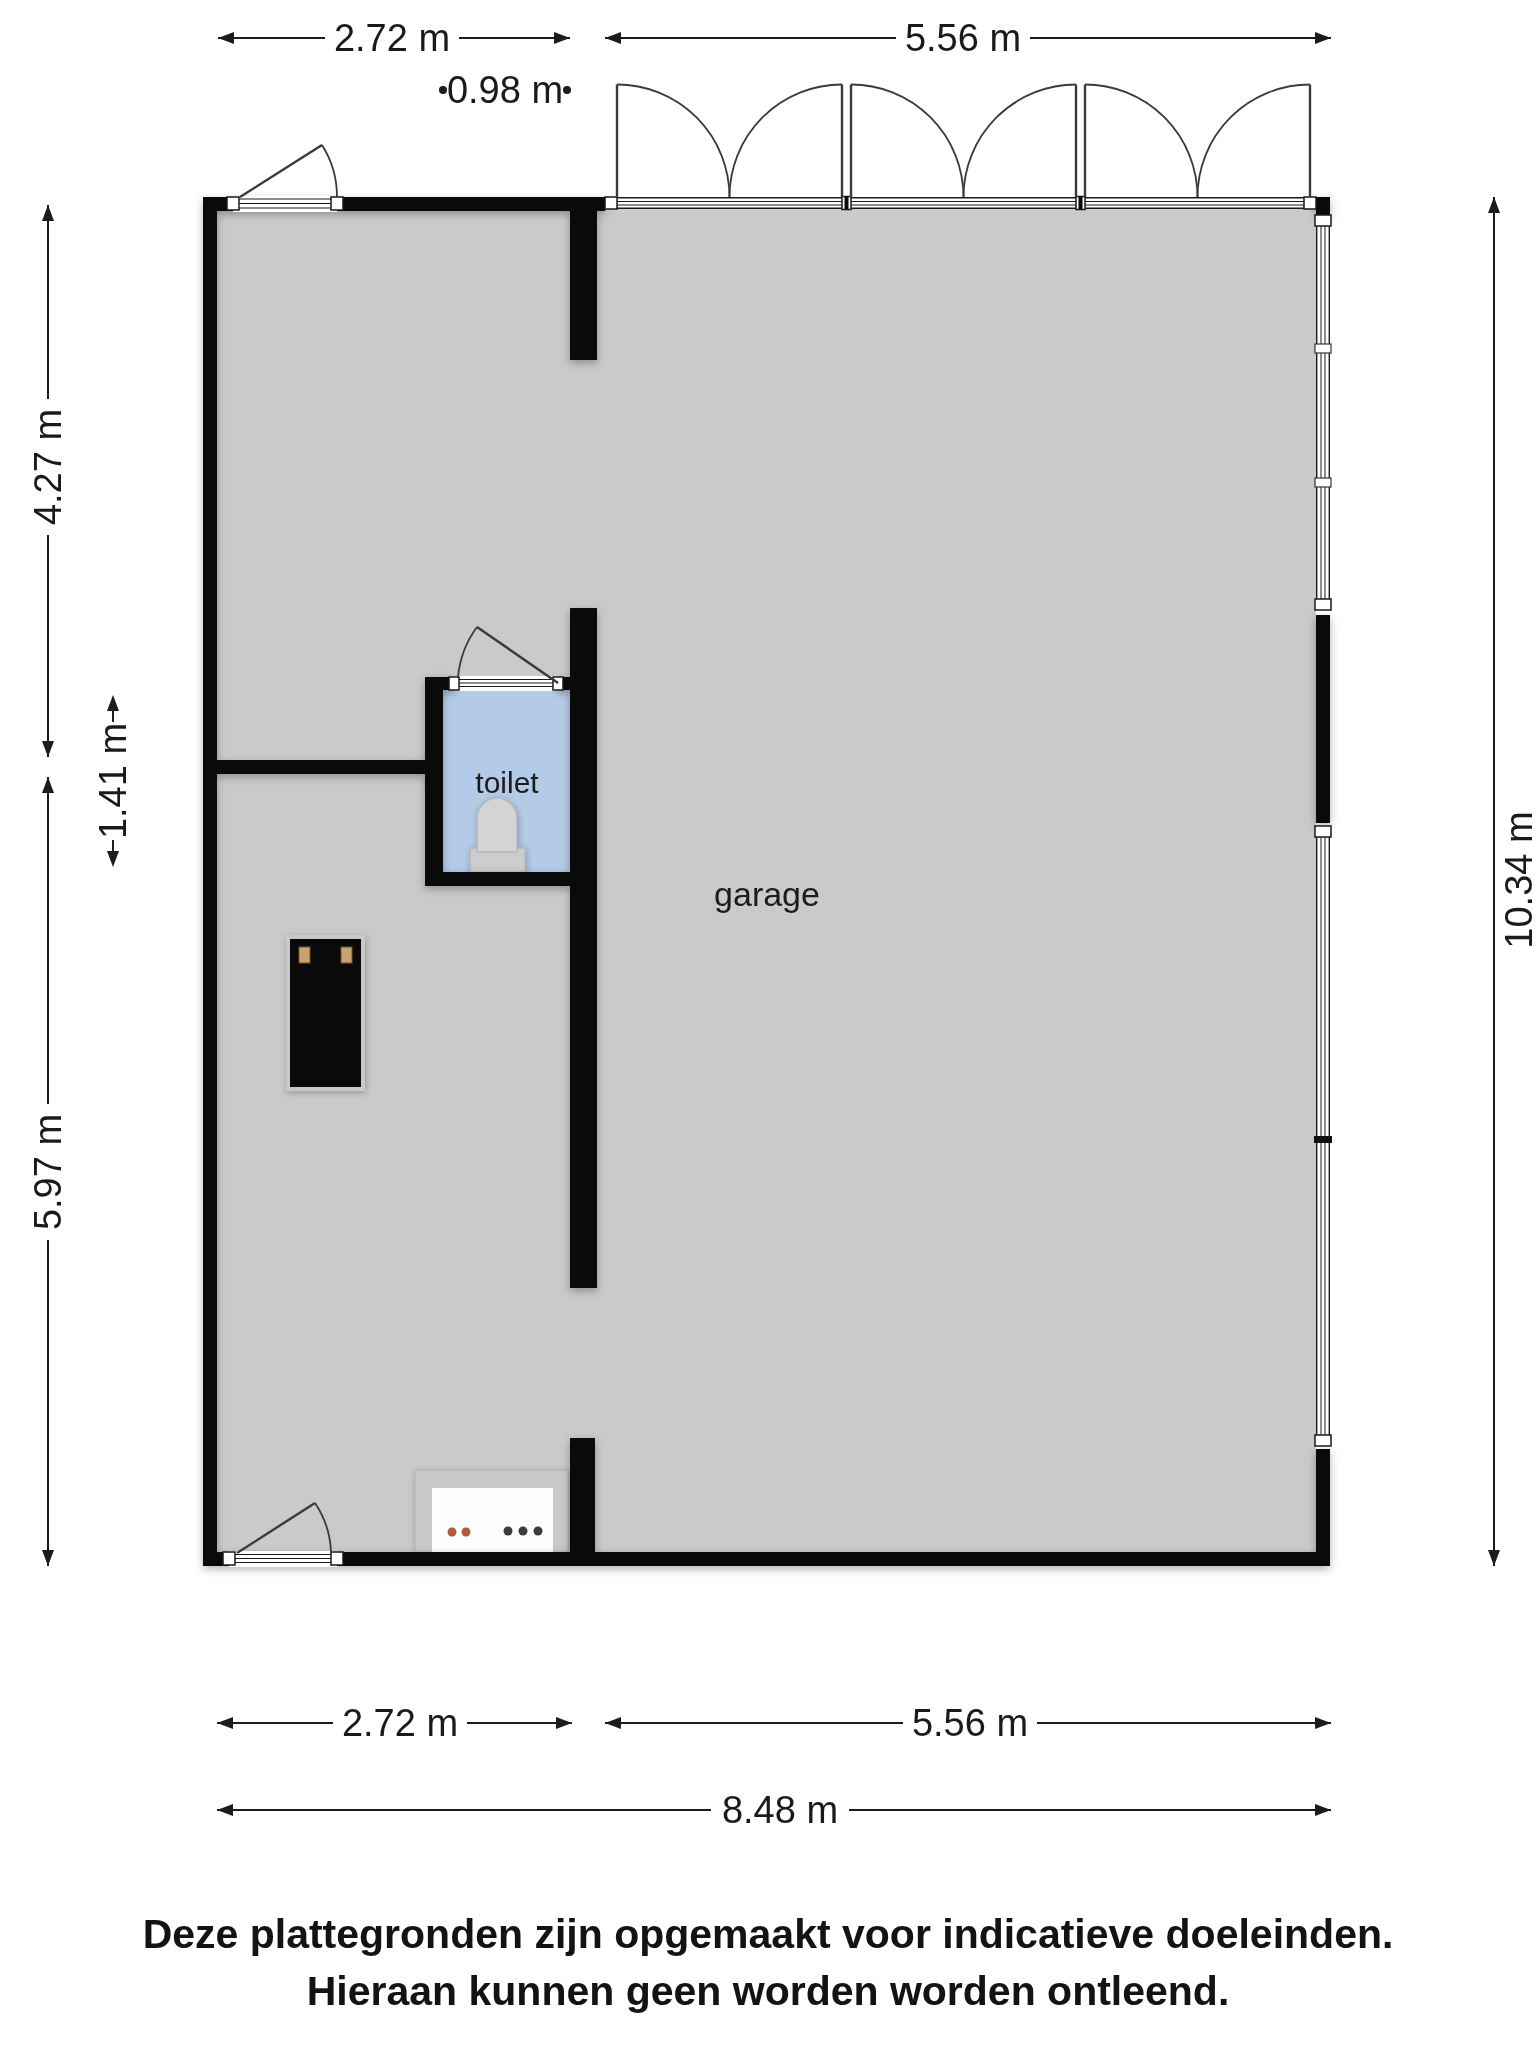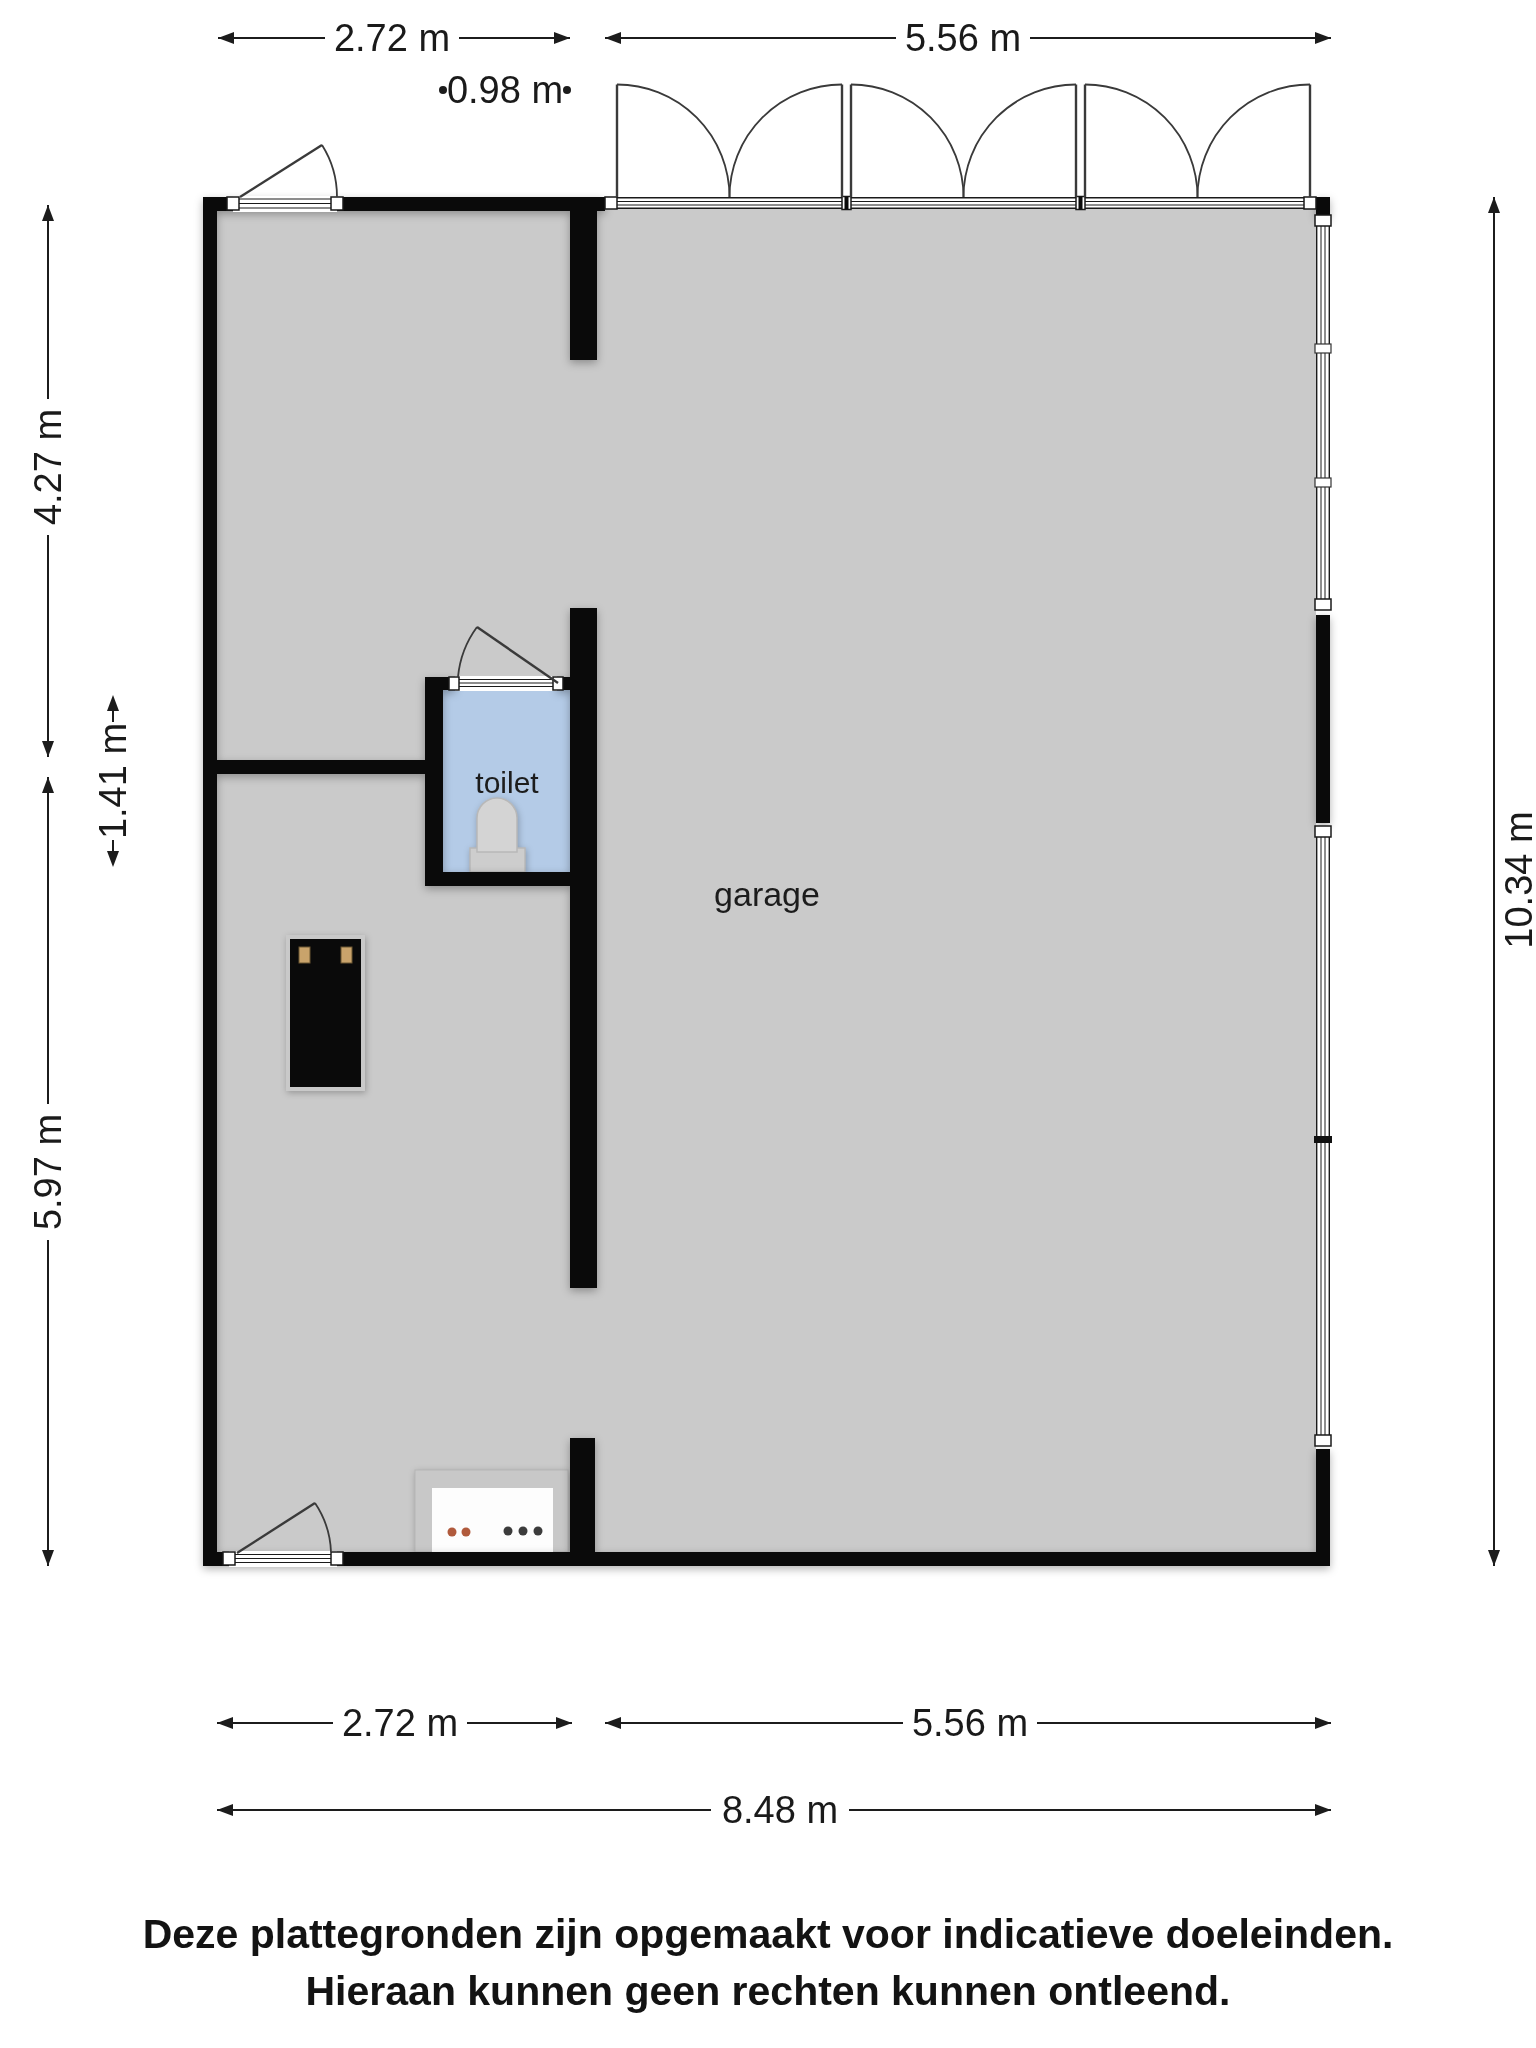--- a/index.html
+++ b/index.html
@@ -224,15 +224,15 @@
     <line x1="217" y1="1810" x2="1331" y2="1810" class="dimline"></line>
     <polygon points="217,1810 233,1804 233,1816" class="arrow"></polygon>
     <polygon points="1331,1810 1315,1804 1315,1816" class="arrow"></polygon>
     <rect x="711" y="1788" width="138" height="44" fill="#ffffff"></rect>
     <text x="780" y="1823" text-anchor="middle" class="dimtext">8.48 m</text>
   </g>
 </svg>
 
   <div id="disclaimer">
     <div>Deze plattegronden zijn opgemaakt voor indicatieve doeleinden.</div>
-    <div>Hieraan kunnen geen rechten kunnen ontleend.</div>
+    <div>Hieraan kunnen geen worden worden ontleend.</div>
   </div>
 </div>
 
 </body></html>

